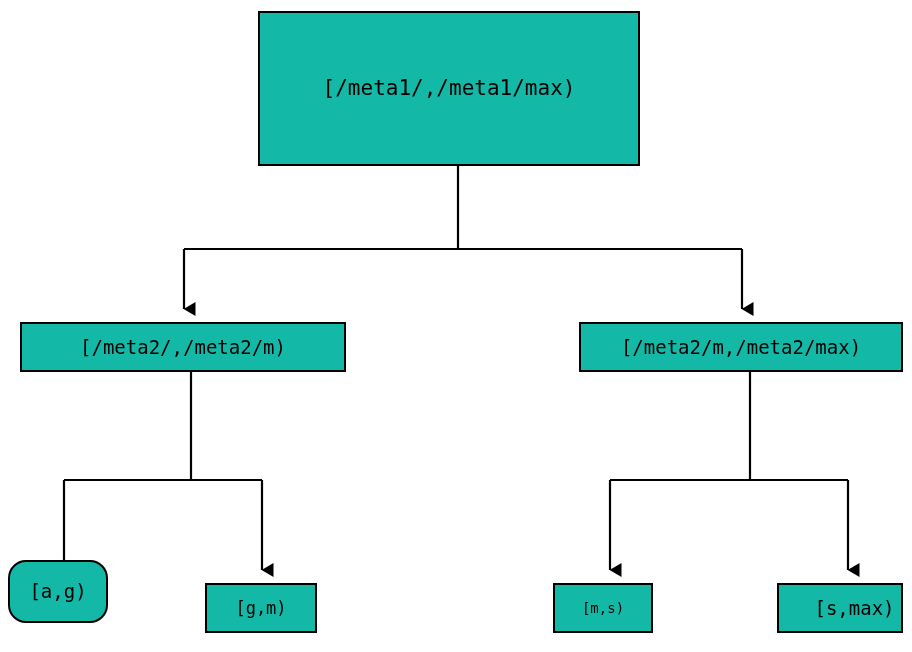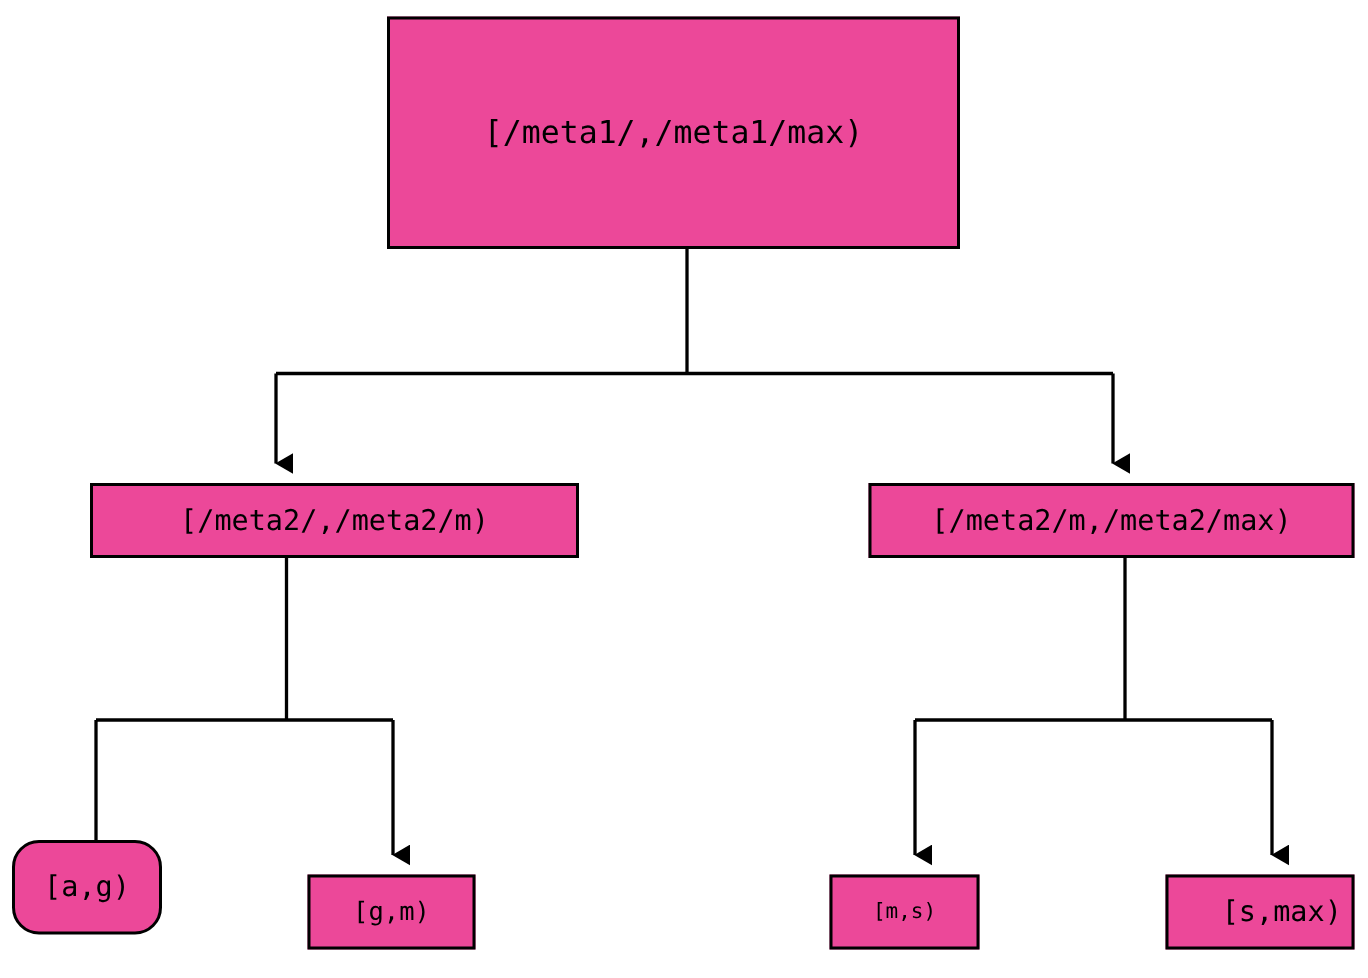--- a/index.html
+++ b/index.html
@@ -22,21 +22,21 @@
     position: absolute;
     left: 0;
     top: 0;
     width: 912px;
     height: 652px;
     pointer-events: none;
   }
   .node-box {
     position: absolute;
     box-sizing: border-box;
-    background: #ec4899;
+    background: #14b8a6;
     border: 2px solid #000000;
     display: flex;
     align-items: center;
     justify-content: center;
     text-align: left;
     color: #000000;
     line-height: 1;
     white-space: pre;
     z-index: 2;
   }
@@ -53,21 +53,20 @@
     height: 155px;
     font-size: 21px;
   }
   
   #node-mid-left {
     left: 20px;
     top: 322px;
     width: 326px;
     height: 50px;
     font-size: 19px;
-    margin-left: 40px;
   }
   #node-mid-right {
     left: 579px;
     top: 322px;
     width: 324px;
     height: 50px;
     font-size: 19px;
   }
   
   #node-leaf-ag {

